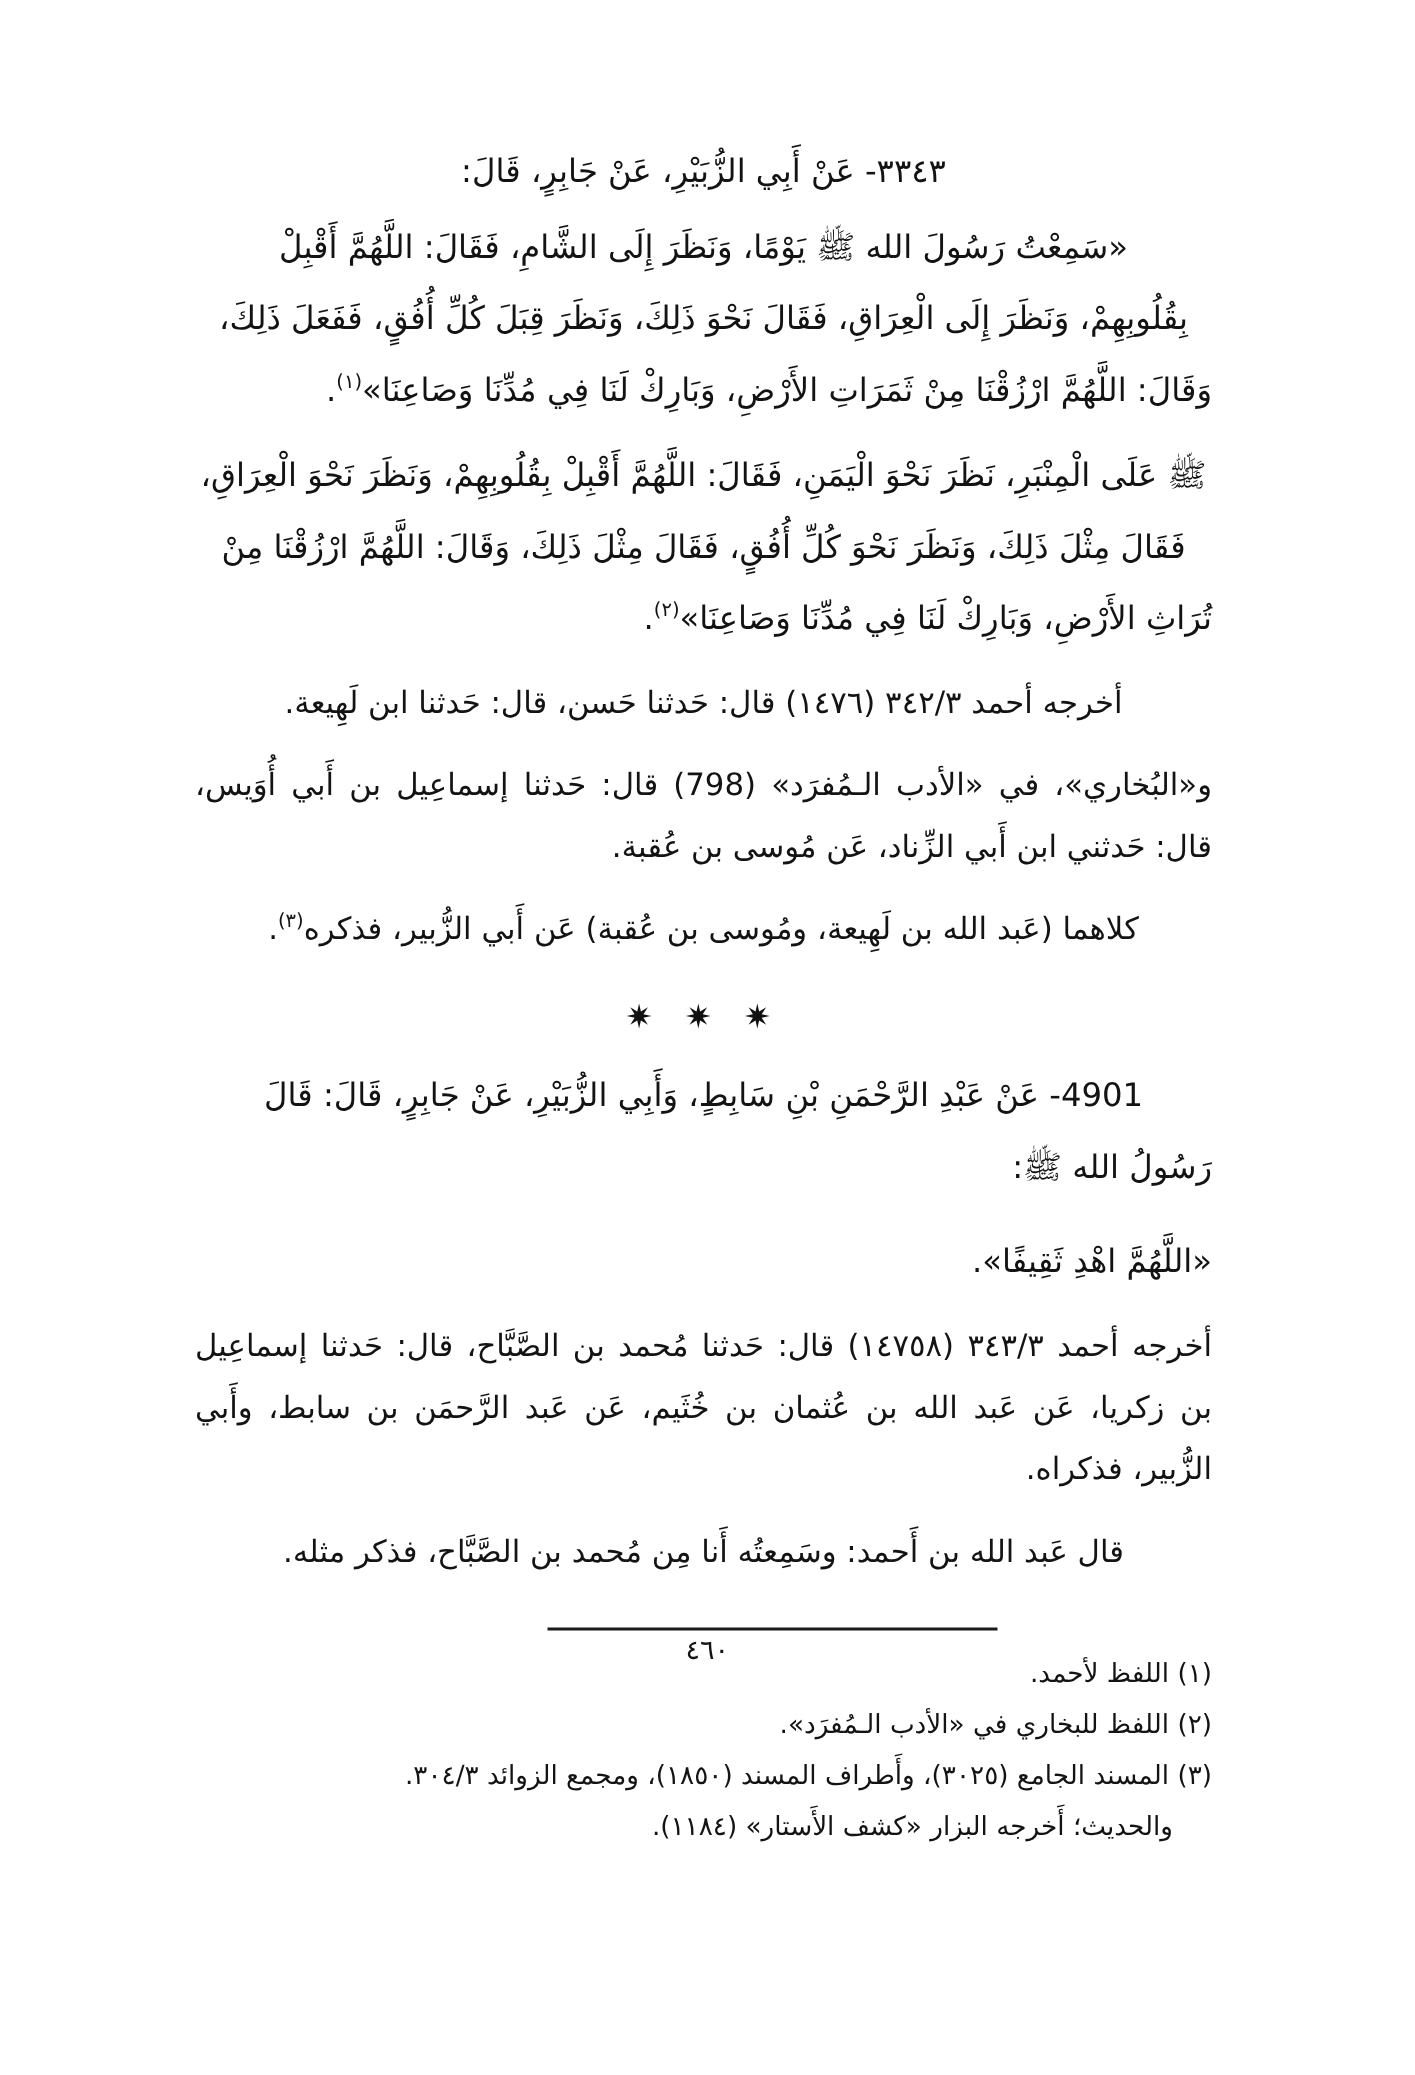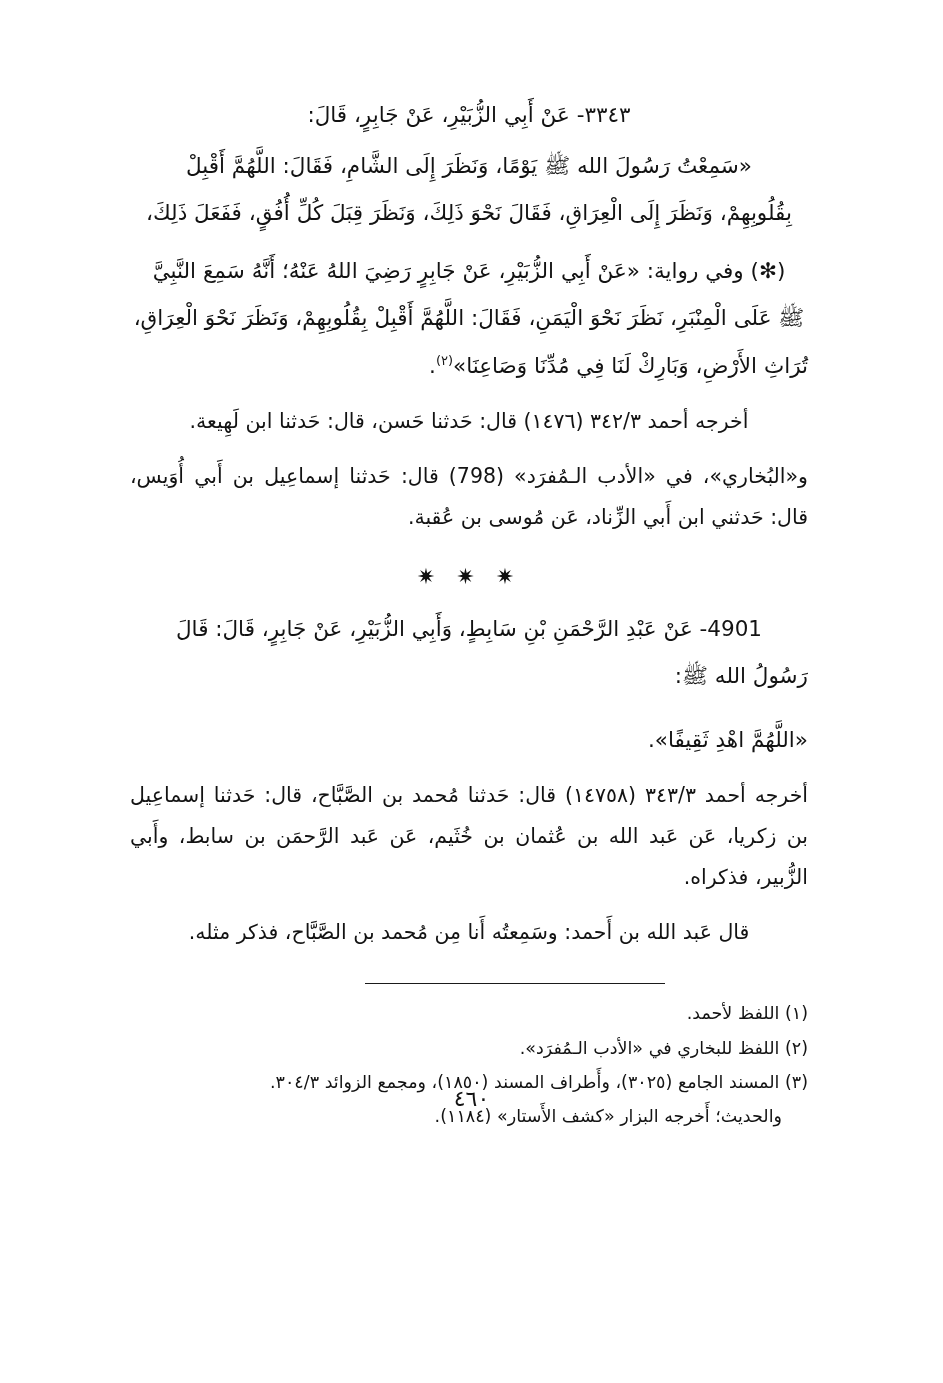--- a/index.html
+++ b/index.html
@@ -88,46 +88,52 @@
   }
   .footnotes .fn-cont {
     padding-right: 26px;
   }
   .page-number {
     position: absolute;
     bottom: 46px;
     left: 0;
     right: 0;
     text-align: center;
-    font-size: 22px;
+    font-size: 18px;
     letter-spacing: 1px;
   }
   .spacer-sm { height: 10px; }
 </style>
 </head>
 <body>
 
 <div class="page">
 
   <div class="hadith-num-line">٣٣٤٣- عَنْ أَبِي الزُّبَيْرِ، عَنْ جَابِرٍ، قَالَ:</div>
 
   <div class="body-par">«سَمِعْتُ رَسُولَ الله ﷺ يَوْمًا، وَنَظَرَ إِلَى الشَّامِ، فَقَالَ: اللَّهُمَّ أَقْبِلْ</div>
   <div class="body-par">بِقُلُوبِهِمْ، وَنَظَرَ إِلَى الْعِرَاقِ، فَقَالَ نَحْوَ ذَلِكَ، وَنَظَرَ قِبَلَ كُلِّ أُفُقٍ، فَفَعَلَ ذَلِكَ،</div>
+  <div class="body-par tail-right">
+    <span>وَقَالَ: اللَّهُمَّ ارْزُقْنَا مِنْ ثَمَرَاتِ الأَرْضِ، وَبَارِكْ لَنَا فِي مُدِّنَا وَصَاعِنَا»</span><sup class="fn">(١)</sup><span>.</span>
+  </div>
 
   <div class="spacer-sm"></div>
 
-  <div class="body-par">(✻) وفي رواية: «عَنْ أَبِي الزُّبَيْرِ، عَنْ جَابِرٍ رَضِيَ اللهُ عَنْهُ؛ أَنَّهُ سَمِعَ النَّبِيَّ</div>
   <div class="body-par">ﷺ عَلَى الْمِنْبَرِ، نَظَرَ نَحْوَ الْيَمَنِ، فَقَالَ: اللَّهُمَّ أَقْبِلْ بِقُلُوبِهِمْ، وَنَظَرَ نَحْوَ الْعِرَاقِ،</div>
+  <div class="body-par">فَقَالَ مِثْلَ ذَلِكَ، وَنَظَرَ نَحْوَ كُلِّ أُفُقٍ، فَقَالَ مِثْلَ ذَلِكَ، وَقَالَ: اللَّهُمَّ ارْزُقْنَا مِنْ</div>
   <div class="body-par tail-right">
     <span>تُرَاثِ الأَرْضِ، وَبَارِكْ لَنَا فِي مُدِّنَا وَصَاعِنَا»</span><sup class="fn">(٢)</sup><span>.</span>
   </div>
 
   <div class="narr-par center-last">أخرجه أحمد ٣٤٢/٣ (١٤٧٦) قال: حَدثنا حَسن، قال: حَدثنا ابن لَهِيعة.</div>
   <div class="narr-par">و«البُخاري»، في «الأدب الـمُفرَد» (798) قال: حَدثنا إسماعِيل بن أَبي أُوَيس، قال: حَدثني ابن أَبي الزِّناد، عَن مُوسى بن عُقبة.</div>
 
+  <div class="narr-par center-last">
+    <span>كلاهما (عَبد الله بن لَهِيعة، ومُوسى بن عُقبة) عَن أَبي الزُّبير، فذكره</span><sup class="fn">(٣)</sup><span>.</span>
+  </div>
 
   <div class="stars">✷ ✷ ✷</div>
 
   <div class="body-par">4901- عَنْ عَبْدِ الرَّحْمَنِ بْنِ سَابِطٍ، وَأَبِي الزُّبَيْرِ، عَنْ جَابِرٍ، قَالَ: قَالَ</div>
   <div class="body-par tail-right">رَسُولُ الله ﷺ:</div>
 
   <div class="spacer-sm"></div>
 
   <div class="quote-line">«اللَّهُمَّ اهْدِ ثَقِيفًا».</div>
 

